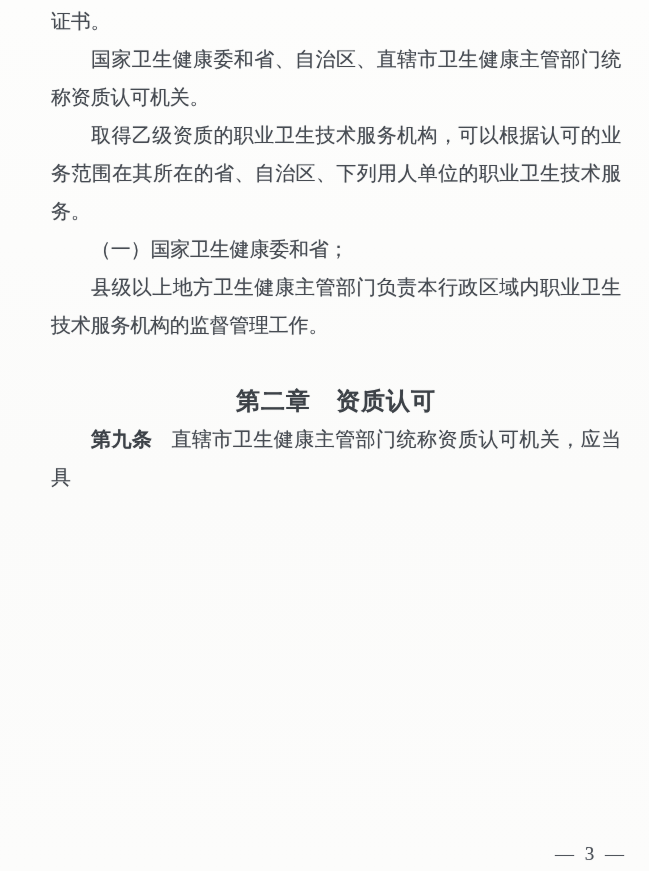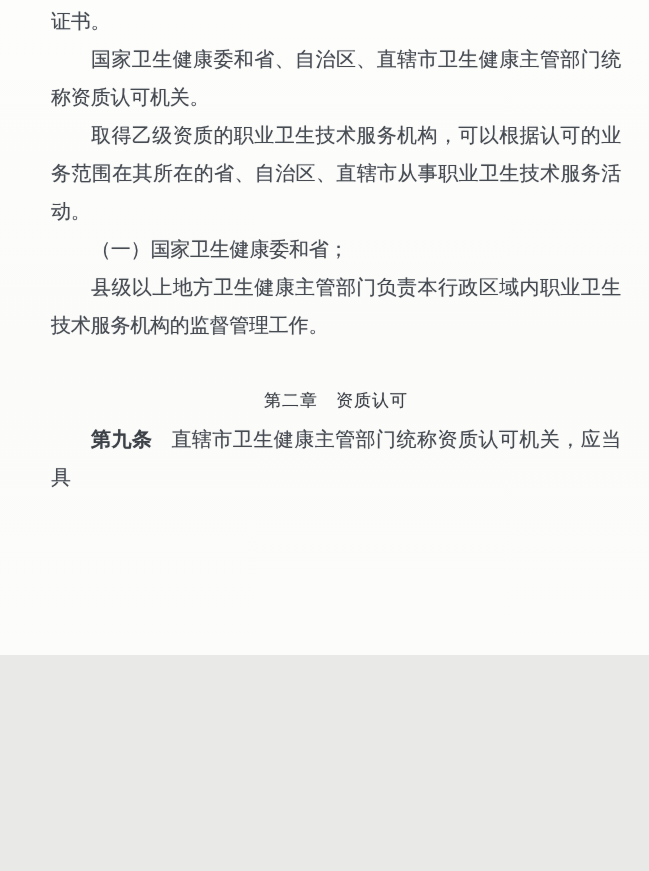--- a/index.html
+++ b/index.html
@@ -3,21 +3,21 @@
 <meta charset="utf-8">
 <style>
   html, body {
     margin: 0;
     padding: 0;
     background: #e9e9e7;
   }
   .sheet {
     position: relative;
     width: 649px;
-    height: 655px;
+    height: 871px;
     margin: 0;
     background: linear-gradient(180deg, #fdfdfc 0%, #fbfbfa 55%, #fcfcfb 100%);
     overflow: hidden;
     font-family: "Liberation Serif", "DejaVu Serif", serif;
   }
   .content {
     position: absolute;
     left: 51px;
     top: 2px;
     width: 570px;
@@ -35,23 +35,23 @@
   .para.no-indent {
     text-indent: 0;
   }
   .article-label {
     font-weight: bold;
     color: #3d4248;
     margin-right: 0.95em;
   }
   .chapter {
     margin: 38px 0 0 0;
-    font-size: 17px;
+    font-size: 24px;
     line-height: 38px;
-    font-weight: normal;
+    font-weight: bold;
     text-align: center;
     text-indent: 0;
     letter-spacing: 1px;
     color: #3d4248;
     text-shadow: 0 0 1px rgba(61, 66, 72, 0.45);
   }
   .pagenum {
     position: absolute;
     top: 842px;
     right: 22px;
@@ -66,21 +66,21 @@
 <body>
 
 <div class="sheet">
   <div class="content">
 
     <p class="para no-indent">证书。</p>
 
     <p class="para">国家卫生健康委和省、自治区、直辖市卫生健康主管部门统称资质认可机关。</p>
 
 
-    <p class="para">取得乙级资质的职业卫生技术服务机构，可以根据认可的业务范围在其所在的省、自治区、直辖市从事职业卫生技术服务活动。</p>
+    <p class="para">取得乙级资质的职业卫生技术服务机构，可以根据认可的业务范围在其所在的省、自治区、下列用人单位的职业卫生技术服务。</p>
 
 
     <p class="para">（一）国家卫生健康委和省；</p>
 
 
 
     <p class="para">县级以上地方卫生健康主管部门负责本行政区域内职业卫生技术服务机构的监督管理工作。</p>
 
 
     <p class="chapter">第二章　资质认可</p>

